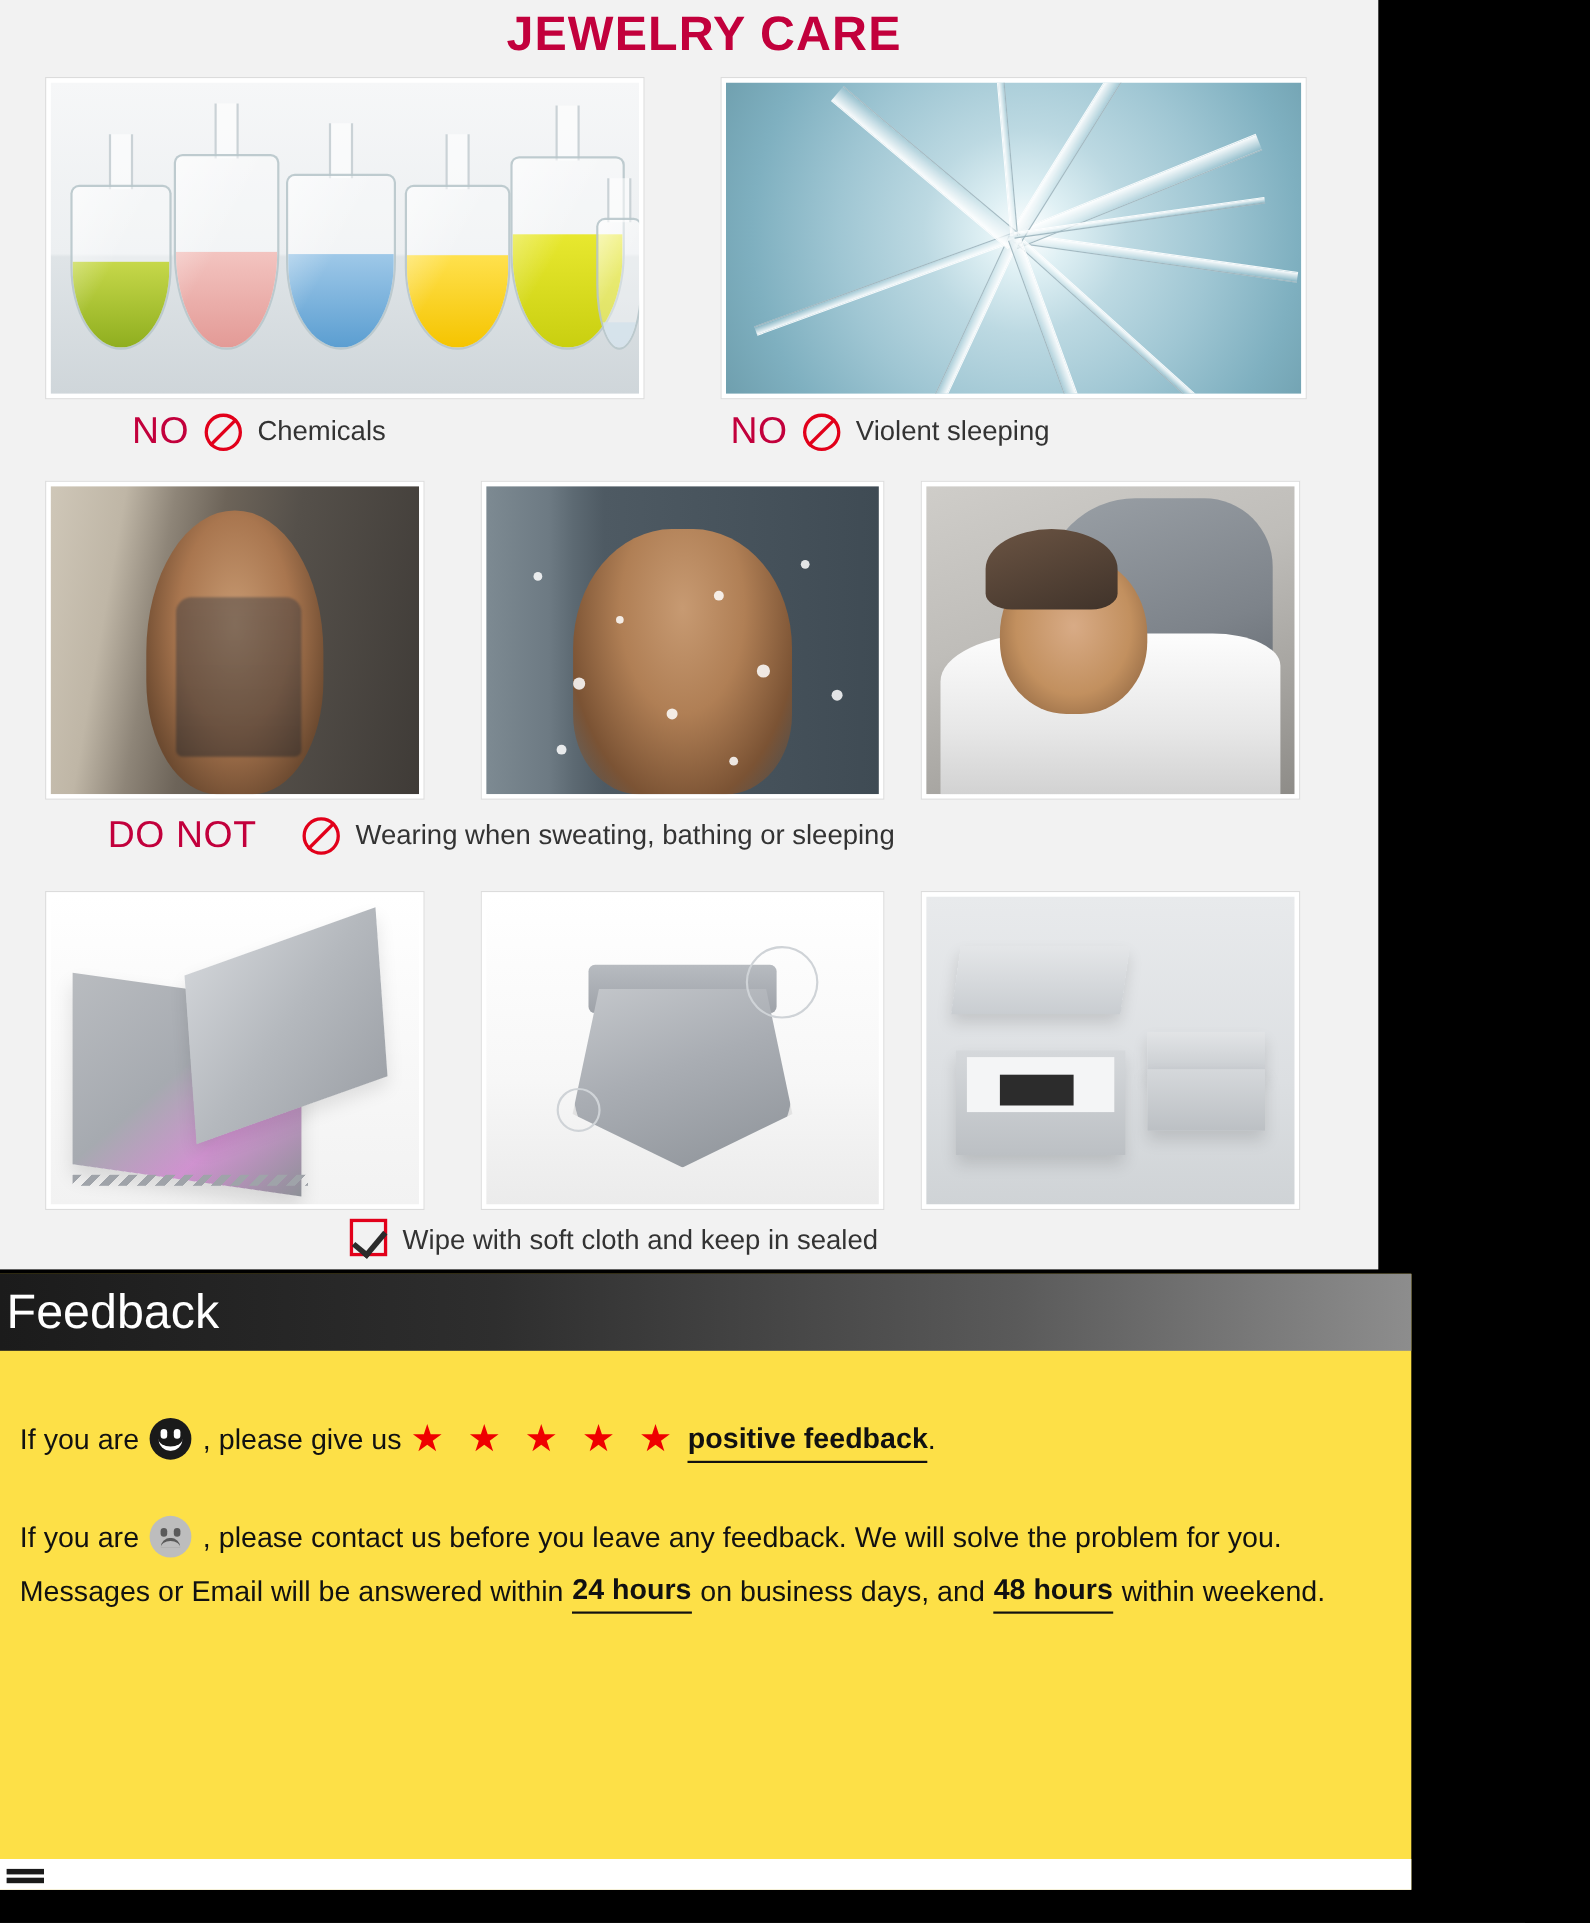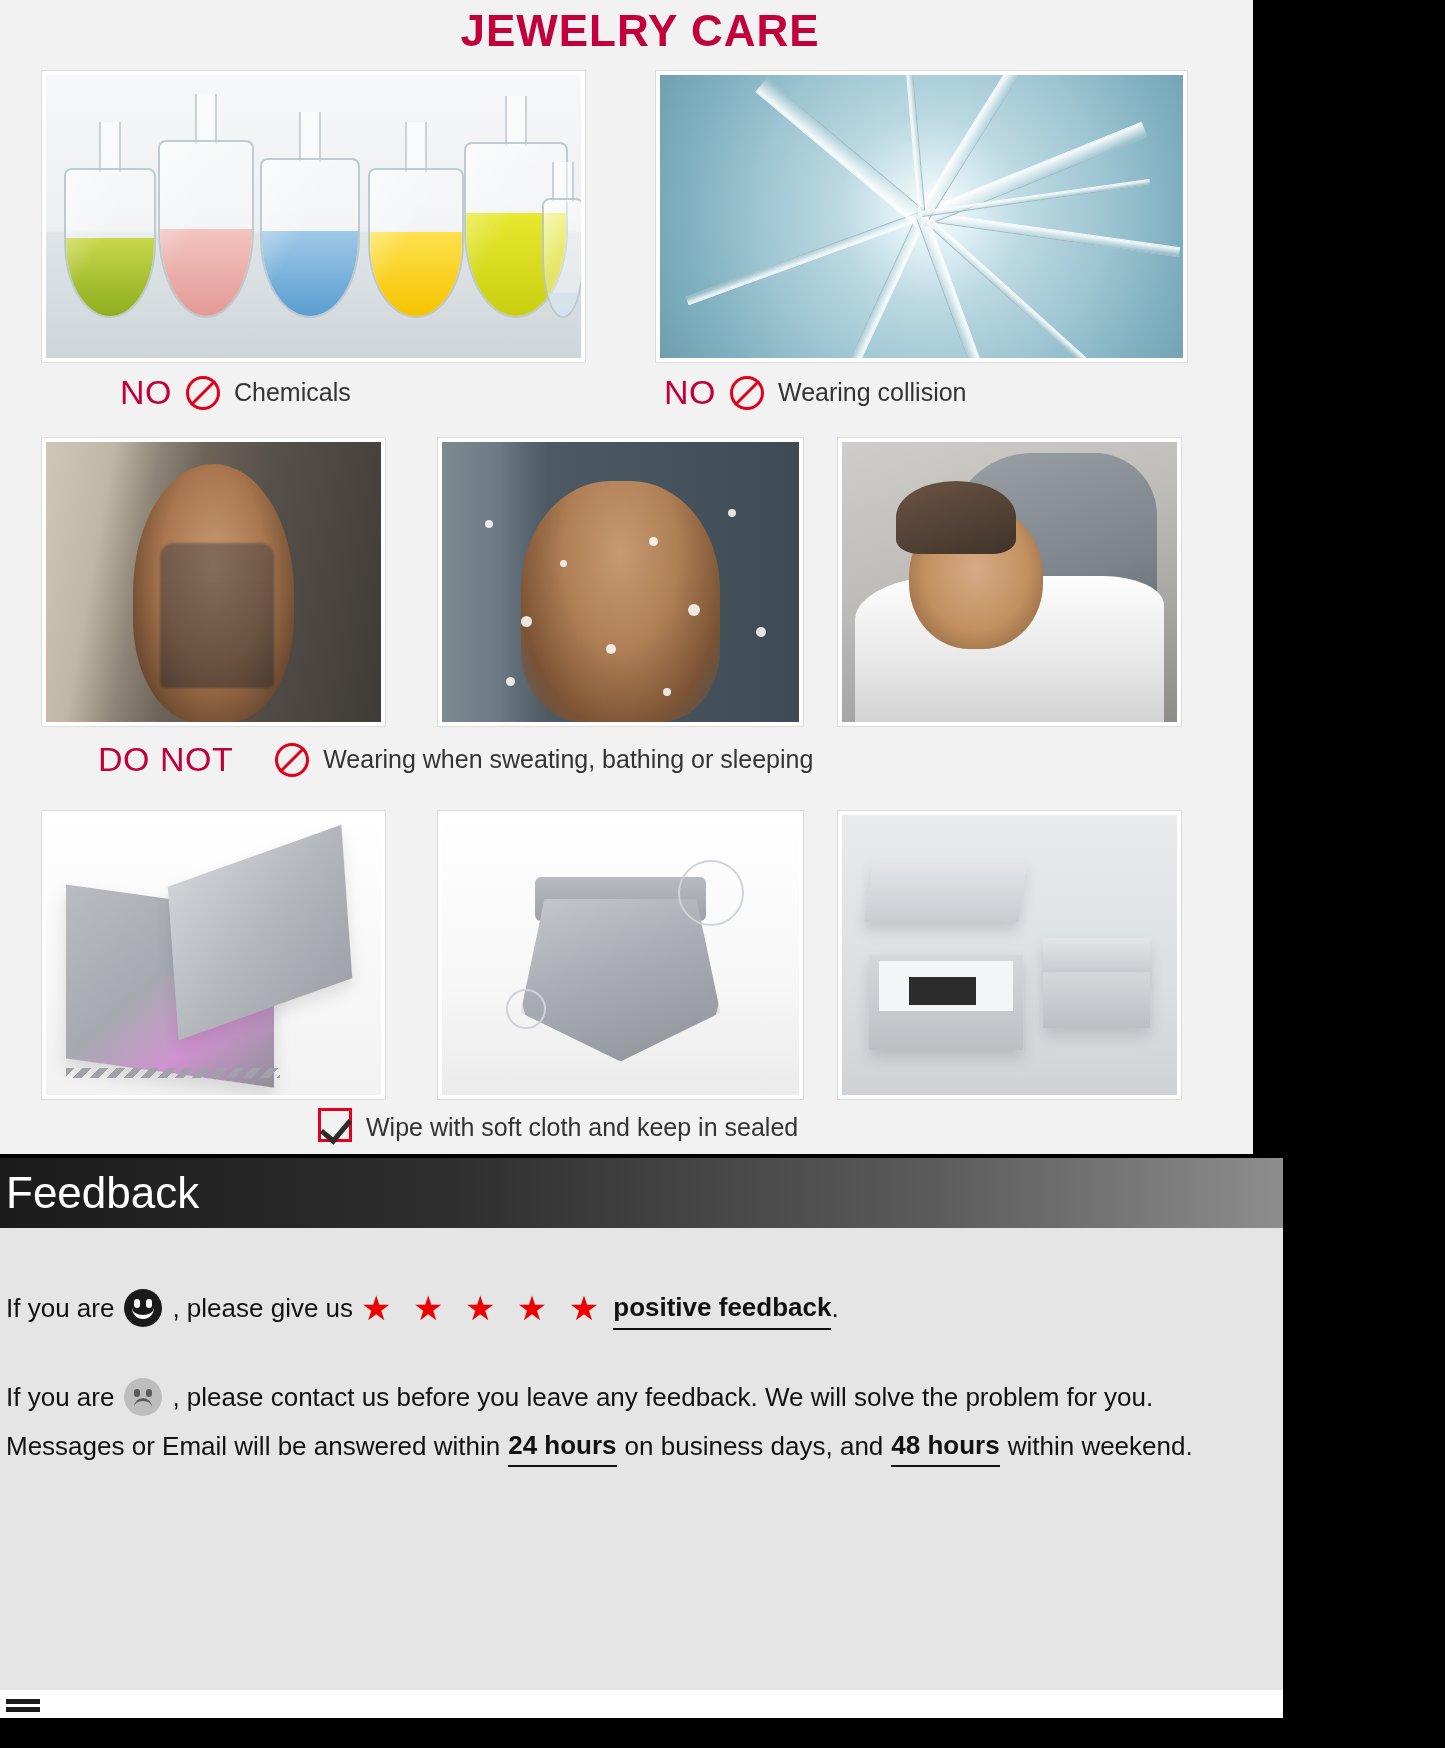--- a/index.html
+++ b/index.html
@@ -279,38 +279,38 @@
     background: #f4f5f6;
   }
   .jbox-dark { position:absolute; background:#2c2c2c; }
 
   
   .feedback-wrap {
     position: absolute;
     left: 0; top: 1158px;
     width: 1283px;
     height: 560px;
-    background: #e5e5e5;
+    background: #fde047;
   }
   .feedback-bar {
     position: relative;
     height: 70px;
     background: linear-gradient(90deg, #1b1b1b 0%, #2e2e2e 35%, #5a5a5a 72%, #8d8d8d 100%);
     display: flex;
     align-items: center;
   }
   .feedback-bar .fb-title {
     color: #ffffff;
     font-size: 44px;
     letter-spacing: 0px;
     padding-left: 6px;
     font-weight: normal;
   }
   .feedback-body {
-    padding: 54px 14px 0 6px;
+    padding: 54px 14px 0 18px;
     font-size: 26px;
     color: #111;
     line-height: 1.55;
   }
   .fb-line {
     display: flex;
     align-items: center;
     flex-wrap: nowrap;
     white-space: nowrap;
   }
@@ -449,21 +449,21 @@
         <i class="shard" style="width:270px;height:7px;transform:rotate(-95deg);"></i>
         <i class="shard" style="width:190px;height:12px;transform:rotate(70deg);"></i>
         <i class="shard" style="width:230px;height:6px;transform:rotate(-8deg);"></i>
       </div>
     </div>
   </div>
 
   <div class="caption" style="left:664px; top:373px;">
     <span class="big">NO</span>
     <span class="no-sign"></span>
-    <span>Wearing collision</span>
+    <span>Violent sleeping</span>
   </div>
 
   <div class="photo" style="left:41px; top:437px; width:345px; height:290px;">
     <div class="inner">
         <div class="photo-gym"></div>
       </div>
   </div>
 
   <div class="photo" style="left:437px; top:437px; width:367px; height:290px;">
     <div class="inner">

